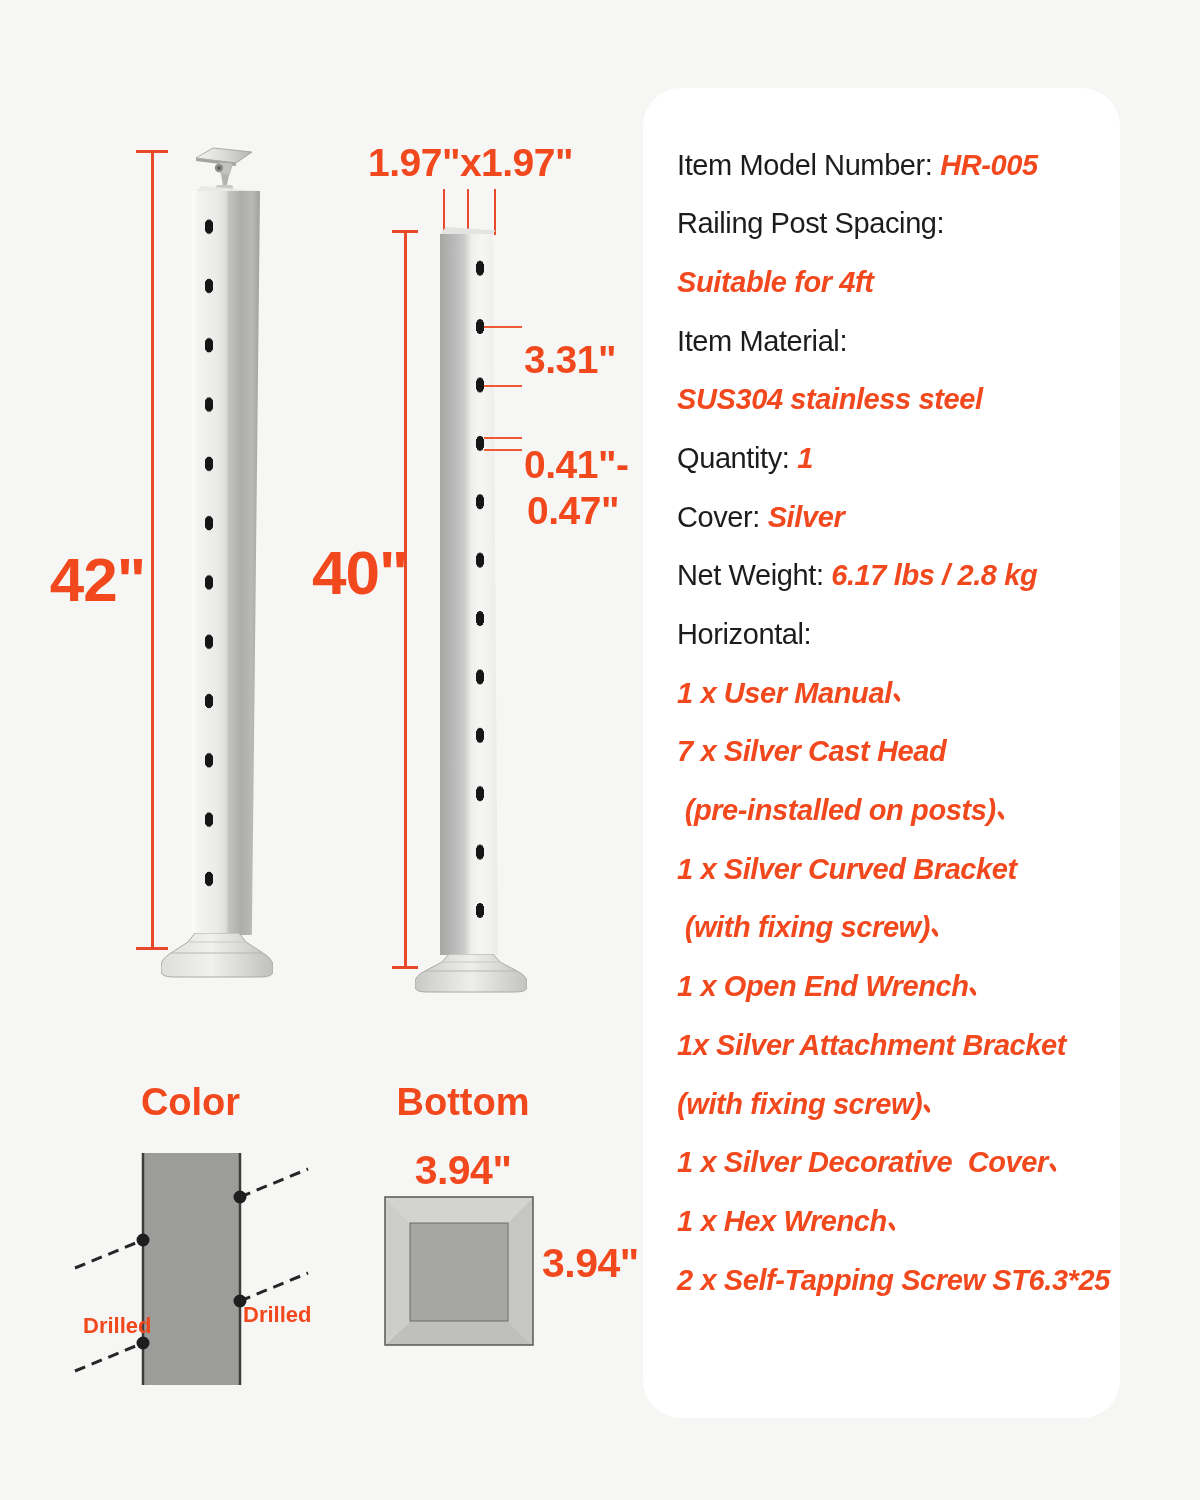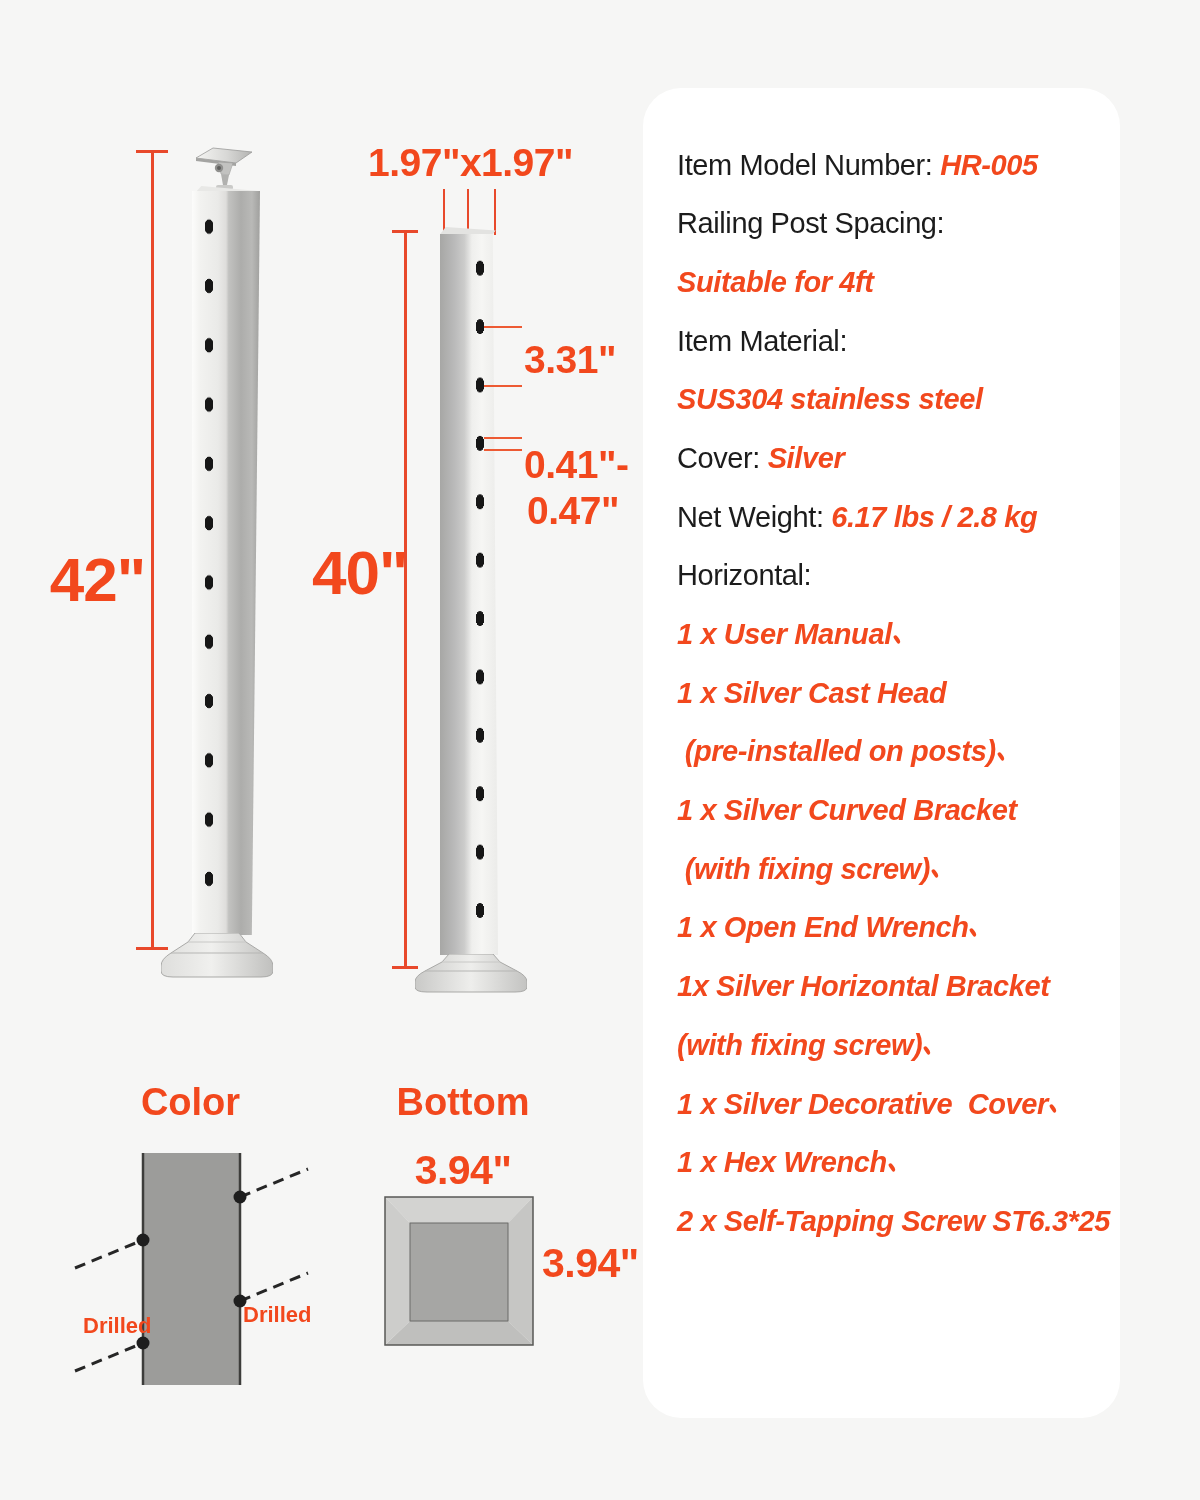--- a/index.html
+++ b/index.html
@@ -167,30 +167,31 @@
     <rect x="30" y="33" width="98" height="98" fill="#a6a6a4" stroke="#6b6b69" stroke-width="1"></rect>
   </svg>
 
   <div class="spec-card">
     <div class="spec-list">
       <div class="spec-line"><span>Item Model Number: </span><span class="orange">HR-005</span></div>
       <div class="spec-line"><span>Railing Post Spacing:</span><span class="orange"></span></div>
       <div class="spec-line"><span></span><span class="orange">Suitable for 4ft</span></div>
       <div class="spec-line"><span>Item Material:</span><span class="orange"></span></div>
       <div class="spec-line"><span></span><span class="orange">SUS304 stainless steel</span></div>
+      <div class="spec-line"><span>Quantity: </span><span class="orange">1</span></div>
       <div class="spec-line"><span>Cover: </span><span class="orange">Silver</span></div>
       <div class="spec-line"><span>Net Weight: </span><span class="orange">6.17 lbs / 2.8 kg</span></div>
       <div class="spec-line"><span>Horizontal:</span><span class="orange"></span></div>
       <div class="spec-line"><span></span><span class="orange">1 x User Manual<span class="cjk-comma"></span></span></div>
-      <div class="spec-line"><span></span><span class="orange">1 x Silver Cast Head</span></div>
+      <div class="spec-line"><span></span><span class="orange">7 x Silver Cast Head</span></div>
       <div class="spec-line"><span></span><span class="orange"> (pre-installed on posts)<span class="cjk-comma"></span></span></div>
       <div class="spec-line"><span></span><span class="orange">1 x Silver Curved Bracket</span></div>
       <div class="spec-line"><span></span><span class="orange"> (with fixing screw)<span class="cjk-comma"></span></span></div>
       <div class="spec-line"><span></span><span class="orange">1 x Open End Wrench<span class="cjk-comma"></span></span></div>
-      <div class="spec-line"><span></span><span class="orange">1x Silver Horizontal Bracket</span></div>
+      <div class="spec-line"><span></span><span class="orange">1x Silver Attachment Bracket</span></div>
       <div class="spec-line"><span></span><span class="orange">(with fixing screw)<span class="cjk-comma"></span></span></div>
       <div class="spec-line"><span></span><span class="orange">1 x Silver Decorative  Cover<span class="cjk-comma"></span></span></div>
       <div class="spec-line"><span></span><span class="orange">1 x Hex Wrench<span class="cjk-comma"></span></span></div>
       <div class="spec-line"><span></span><span class="orange">2 x Self-Tapping Screw ST6.3*25</span></div>
     </div>
   </div>
 
 </div>
 
 </body></html>

